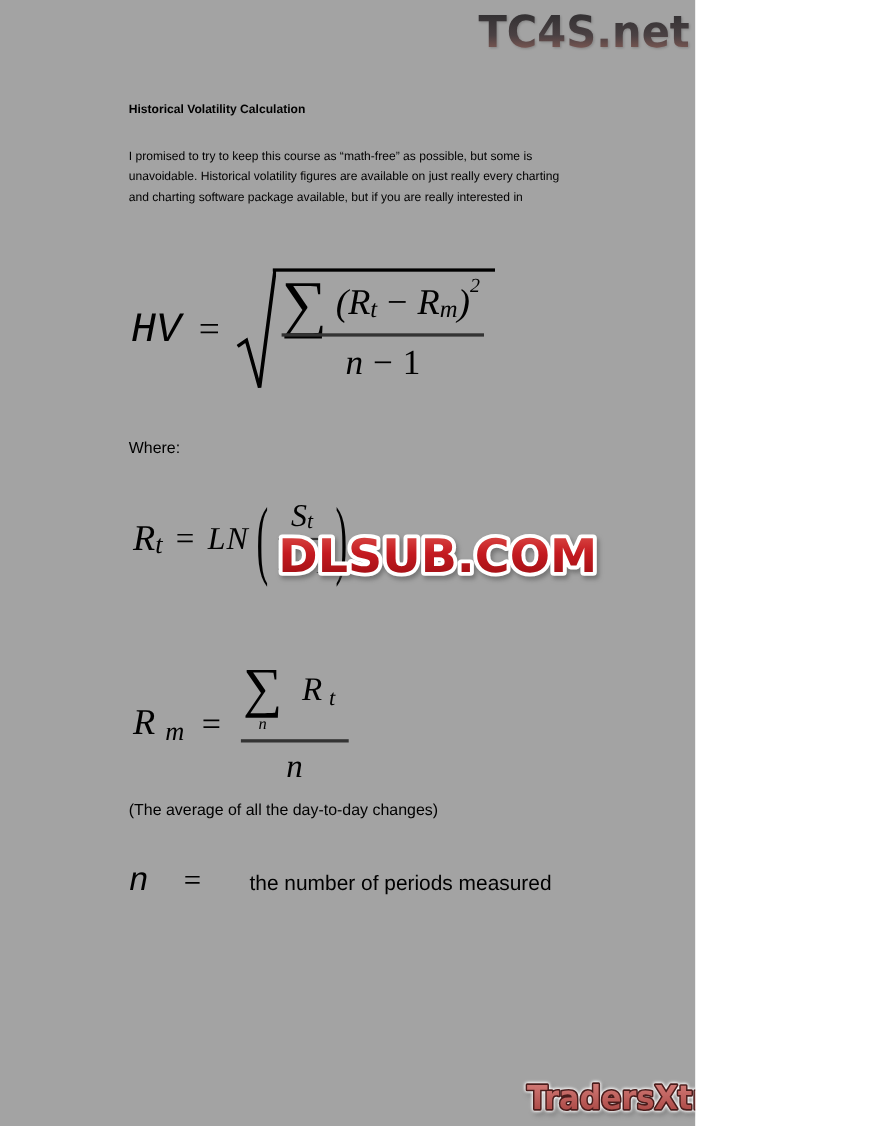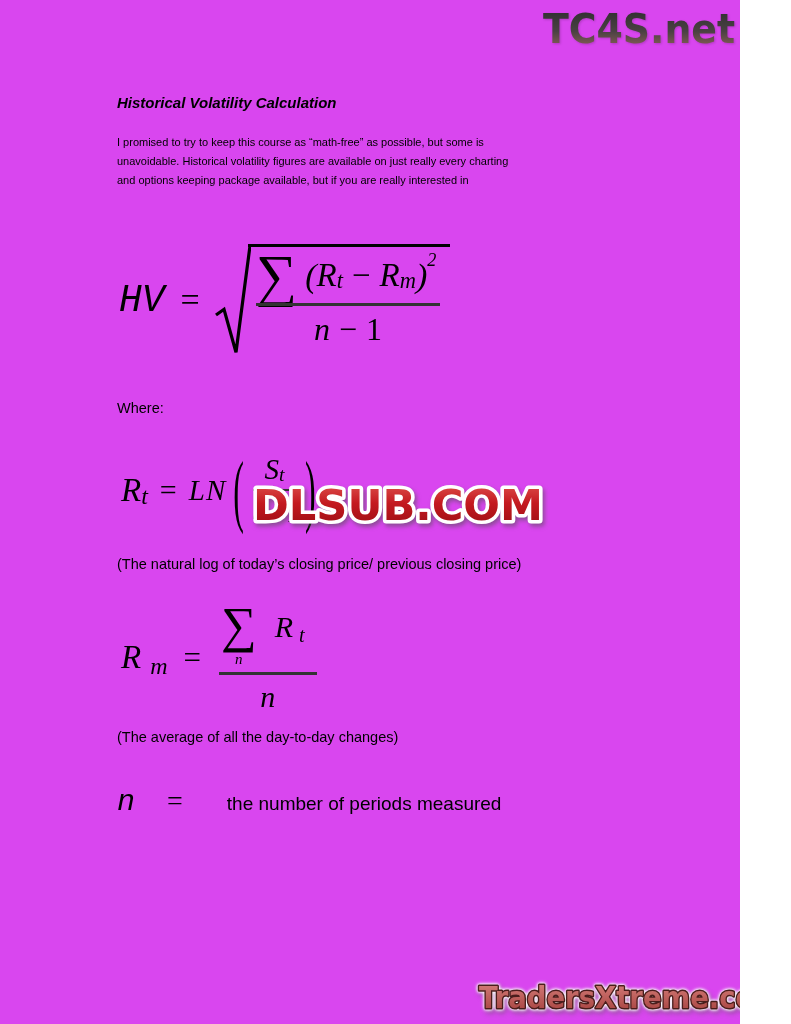--- a/index.html
+++ b/index.html
@@ -1,33 +1,33 @@
 <!DOCTYPE html>
 <html><head>
 <meta charset="utf-8">
 <style>
   * { margin:0; padding:0; box-sizing:border-box; }
   html,body { background:#ffffff; }
   .page {
-    position:relative; width:740px; height:1024px; background:#d946ef;
+    position:relative; width:632px; height:1024px; background:#a3a3a3;
     overflow:hidden; font-family:"Liberation Sans", sans-serif; color:#000;
   }
 
   
   .logo-tc4s { position:absolute; top:4px; right:3px;
     filter:drop-shadow(1px 1px 1px rgba(0,0,0,0.18)); }
   .wm-dlsub { position:absolute; left:245px; top:476px; z-index:6;
     filter:drop-shadow(2px 3px 2px rgba(80,80,80,0.55)); }
   .wm-traders { position:absolute; left:474px; top:976px; z-index:6;
     filter:drop-shadow(0 0 1.5px #ffffff) drop-shadow(0 0 1.5px #ffffff)
            drop-shadow(2px 3px 2px rgba(90,90,90,0.45));text-align:center; }
 
   
   .page-title { position:absolute; left:117px; top:94px;
-    font-size:15px; font-weight:bold;font-style:italic; }
+    font-size:11px; font-weight:bold; }
   .intro { position:absolute; left:117px; top:133px; }
   .intro .line { display:block; white-space:pre; font-size:11px;
     line-height:19px; }
   .plain-label { position:absolute; font-size:14.5px; }
   .where-label   { left:117px; top:400px; }
   .rt-caption    { left:117px; top:556px; }
   .rm-caption    { left:117px; top:729px;text-align:center; }
 
   
   .srf { font-family:"Liberation Serif", serif; }
@@ -115,21 +115,21 @@
       </defs>
       <text x="2" y="39" font-family="DejaVu Sans, sans-serif" font-weight="bold" font-size="40" fill="url(#tcgrad)" textLength="192" lengthAdjust="spacingAndGlyphs">TC4S.net</text>
     </svg>
   </div>
 
   <h1 class="page-title">Historical Volatility Calculation</h1>
 
   <div class="intro">
     <span class="line">I promised to try to keep this course as “math-free” as possible, but some is</span>
     <span class="line">unavoidable. Historical volatility figures are available on just really every charting</span>
-    <span class="line">and options keeping package available, but if you are really interested in</span>
+    <span class="line">and charting software package available, but if you are really interested in</span>
   </div>
 
   <div class="hv srf">
     <span class="hv-lhs it">HV</span>
     <span class="hv-eq">=</span>
     <div class="rad">
       <svg class="rad-svg" viewBox="0 0 36 120" preserveAspectRatio="none">
         <path d="M1 76 L9 70 L21 116 L35 2" stroke="#000" stroke-width="3.2" fill="none" stroke-linejoin="miter"></path>
       </svg>
       <div class="rad-box">
@@ -186,21 +186,20 @@
         <linearGradient id="dlgrad" x1="0" y1="0" x2="0" y2="1">
           <stop offset="0" stop-color="#e0554f"></stop>
           <stop offset="0.45" stop-color="#c41a20"></stop>
           <stop offset="1" stop-color="#990d12"></stop>
         </linearGradient>
       </defs>
       <text x="153" y="44" text-anchor="middle" font-family="DejaVu Sans, sans-serif" font-weight="bold" font-size="42" textLength="290" lengthAdjust="spacingAndGlyphs" fill="url(#dlgrad)" stroke="#ffffff" stroke-width="7" paint-order="stroke" stroke-linejoin="round">DLSUB.COM</text>
     </svg>
   </div>
 
-  <div class="plain-label rt-caption">(The natural log of today’s closing price/ previous closing price)</div>
 
   <div class="rm srf">
     <span class="rm-lhs">R</span>
     <span class="rm-lhs-sub">m</span>
     <span class="rm-eq">=</span>
     <div class="rm-frac">
       <div class="rm-num">
         <div class="sigma-col">
           <span class="rm-sigma">∑</span>
           <span class="rm-sigma-sub">n</span>

